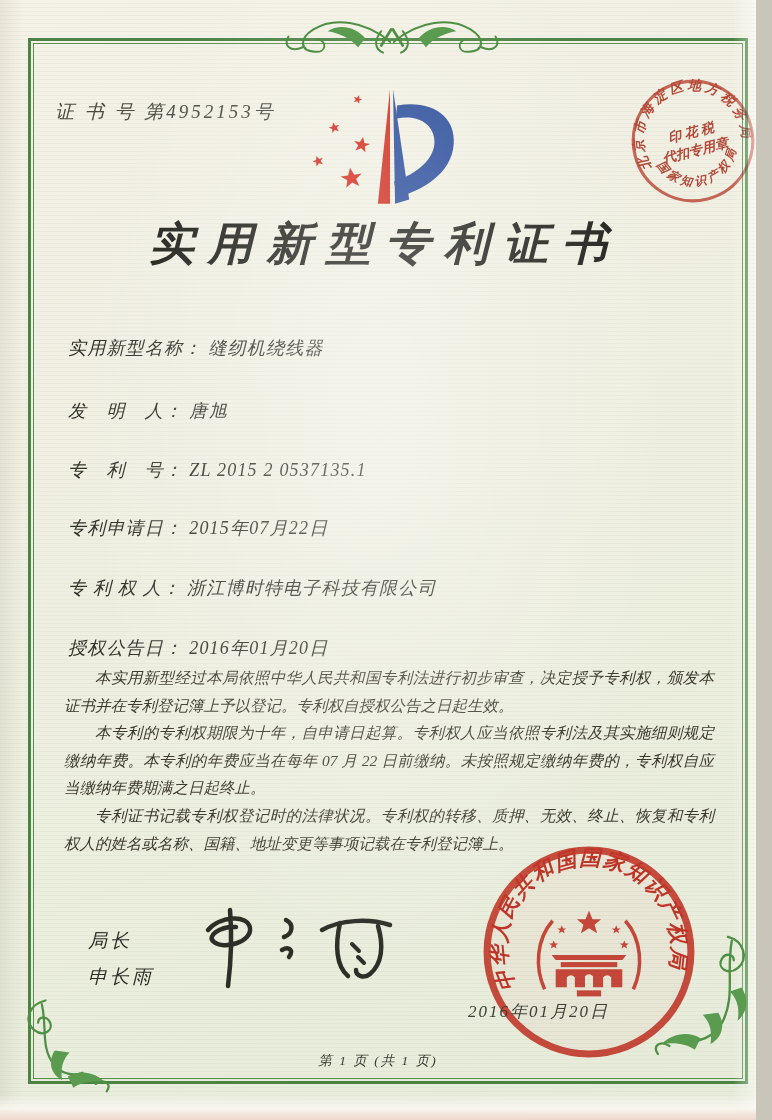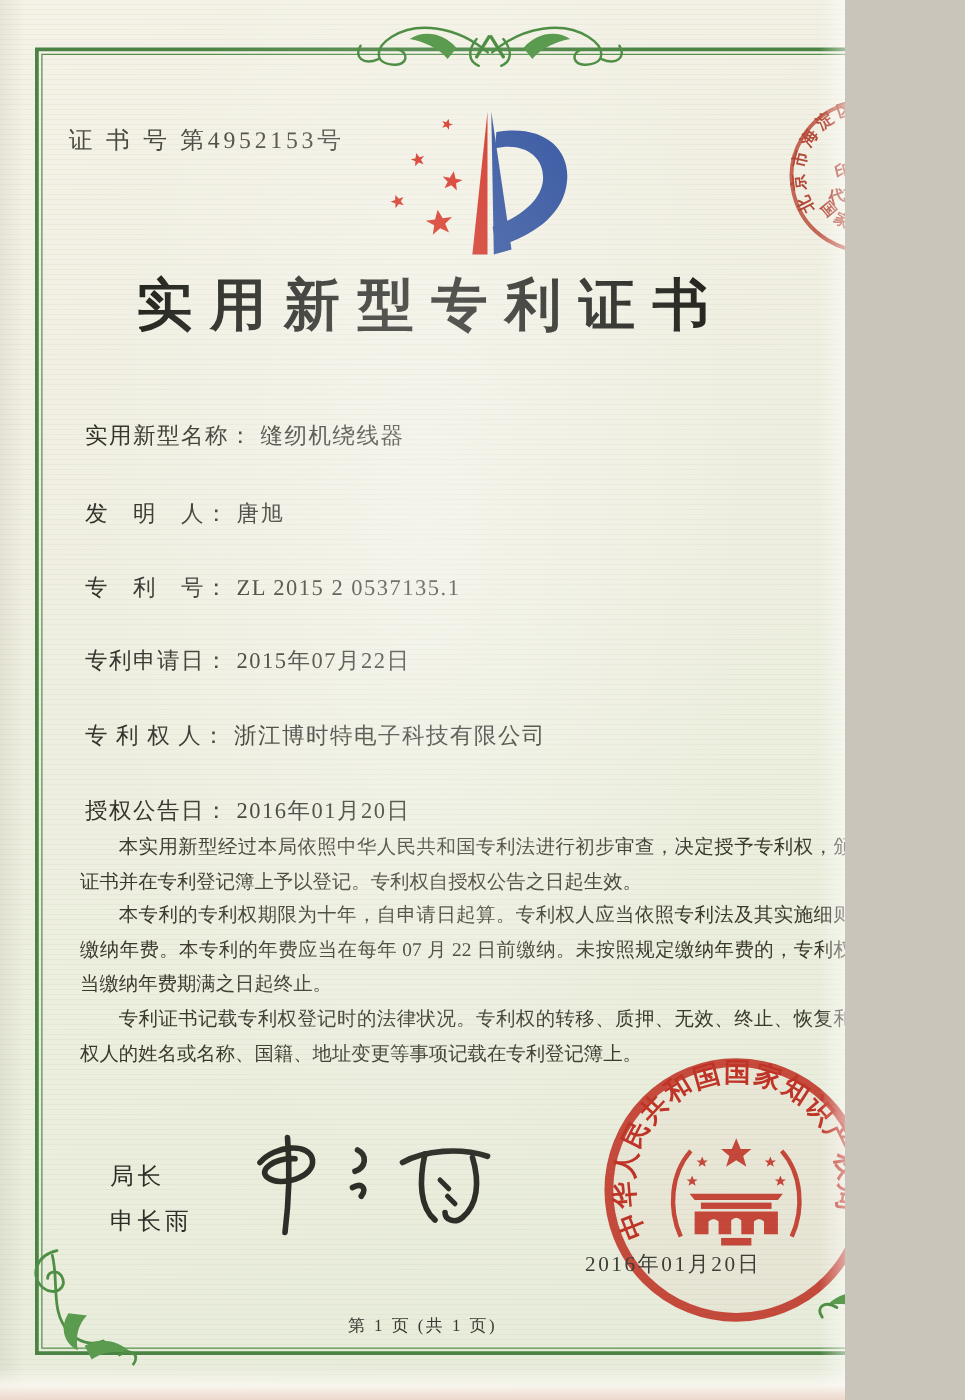--- a/index.html
+++ b/index.html
@@ -1,21 +1,22 @@
 <!DOCTYPE html>
 <html><head>
 <meta charset="utf-8">
 <style>
   html,body{margin:0;padding:0;background:#c9c5ba;}
   .stage{
-    position:relative;width:676px;height:1120px;overflow:hidden;
+    position:relative;width:756px;height:1120px;overflow:hidden;
     font-family:"Liberation Serif","DejaVu Serif",serif;
     background:
       repeating-linear-gradient(0deg, rgba(125,158,118,.07) 0 1px, rgba(0,0,0,0) 1px 4px),
       linear-gradient(160deg,#f5f2e7 0%,#f0efe2 35%,#ebeedd 70%,#e7ebda 100%);
+    font-style: italic;
   }
   .vignette{position:absolute;inset:0;pointer-events:none;
     background:radial-gradient(ellipse at 50% 38%, rgba(255,255,255,.35) 0%, rgba(0,0,0,0) 55%),
                linear-gradient(90deg, rgba(120,110,90,.10) 0, rgba(0,0,0,0) 3%, rgba(0,0,0,0) 97%, rgba(255,255,255,.5) 100%);}
   .edge-bottom{position:absolute;left:0;right:0;bottom:0;height:26px;
     background:linear-gradient(180deg, rgba(0,0,0,0) 0%, rgba(250,248,242,.85) 55%, #edd7cb 100%);}
   .frame{position:absolute;left:28px;top:38px;width:714px;height:1040px;
     border:3px solid #4a8343;}
   .frame::after{content:"";position:absolute;inset:2px;border:1px solid #55904c;}
   .orn{position:absolute;z-index:3;}

